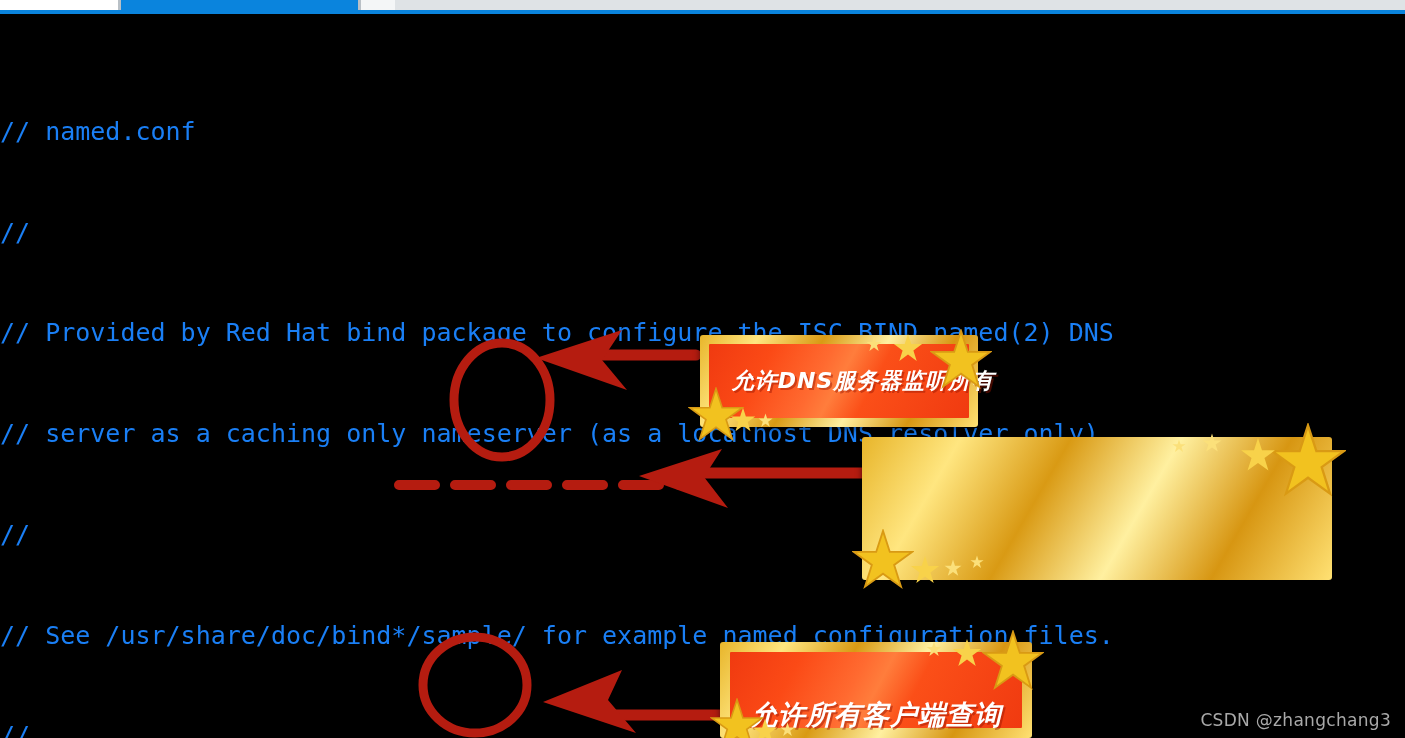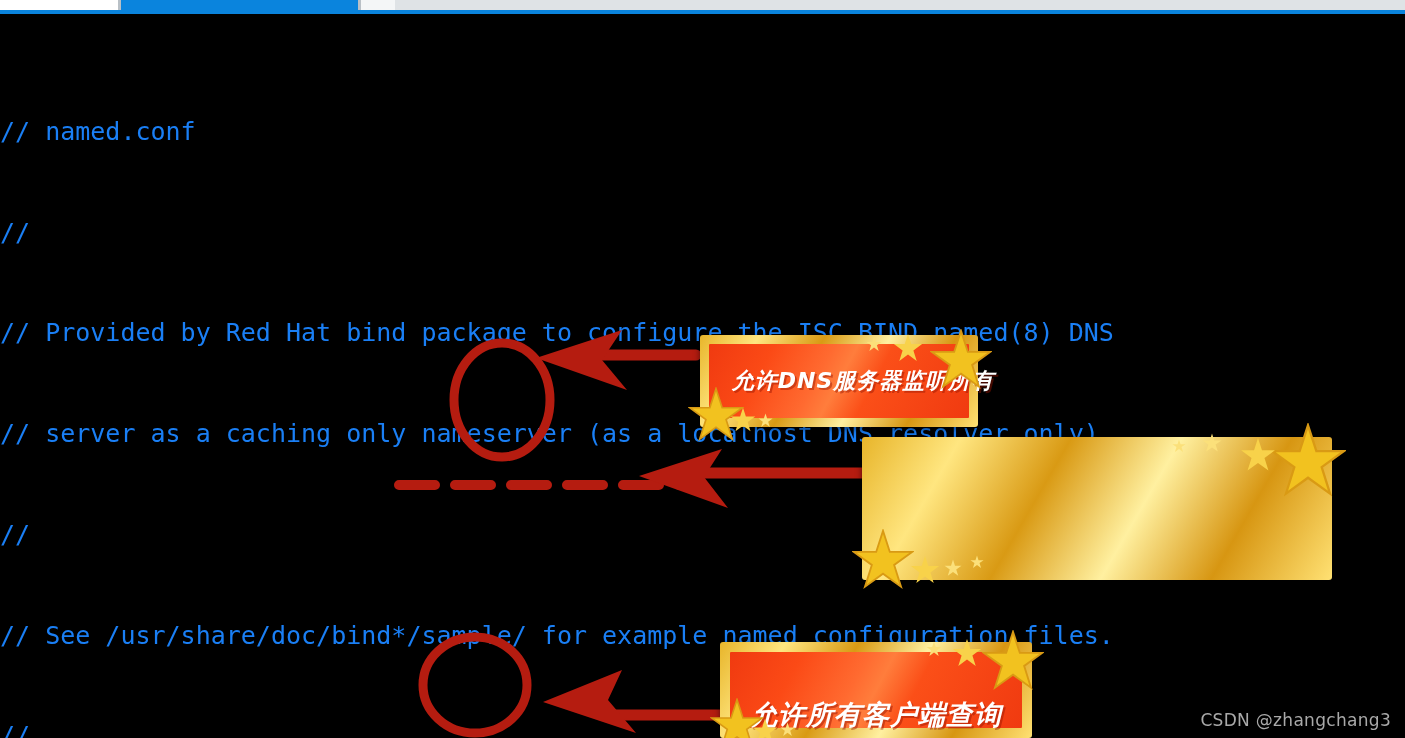--- a/index.html
+++ b/index.html
@@ -129,21 +129,21 @@
     <div class="tab sep"></div>
     <div class="tab inactive-right"></div>
     <div class="tab rest"></div>
   </div>
   <div id="tabstrip-underline"></div>
 
   <div id="terminal">
 
     <div class="line"><span class="cmt">// named.conf</span></div>
     <div class="line"><span class="cmt">//</span></div>
-    <div class="line"><span class="cmt">// Provided by Red Hat bind package to configure the ISC BIND named(8) DNS</span></div>
+    <div class="line"><span class="cmt">// Provided by Red Hat bind package to configure the ISC BIND named(2) DNS</span></div>
     <div class="line"><span class="cmt">// server as a caching only nameserver (as a localhost DNS resolver only).</span></div>
     <div class="line"><span class="cmt">//</span></div>
     <div class="line"><span class="cmt">// See /usr/share/doc/bind*/sample/ for example named configuration files.</span></div>
     <div class="line"><span class="cmt">//</span></div>
     
     
 
     
 
     

